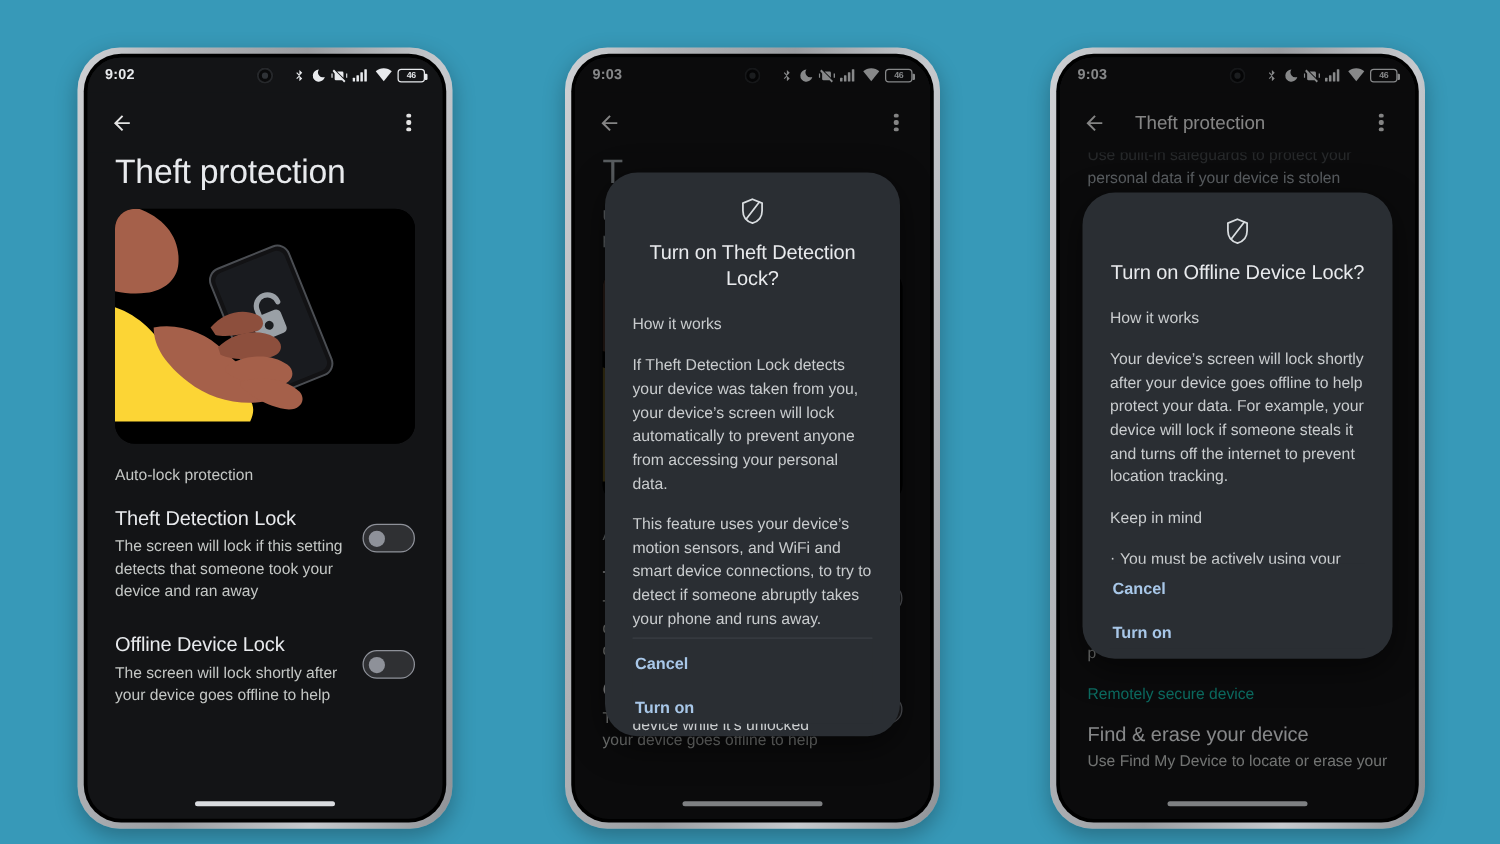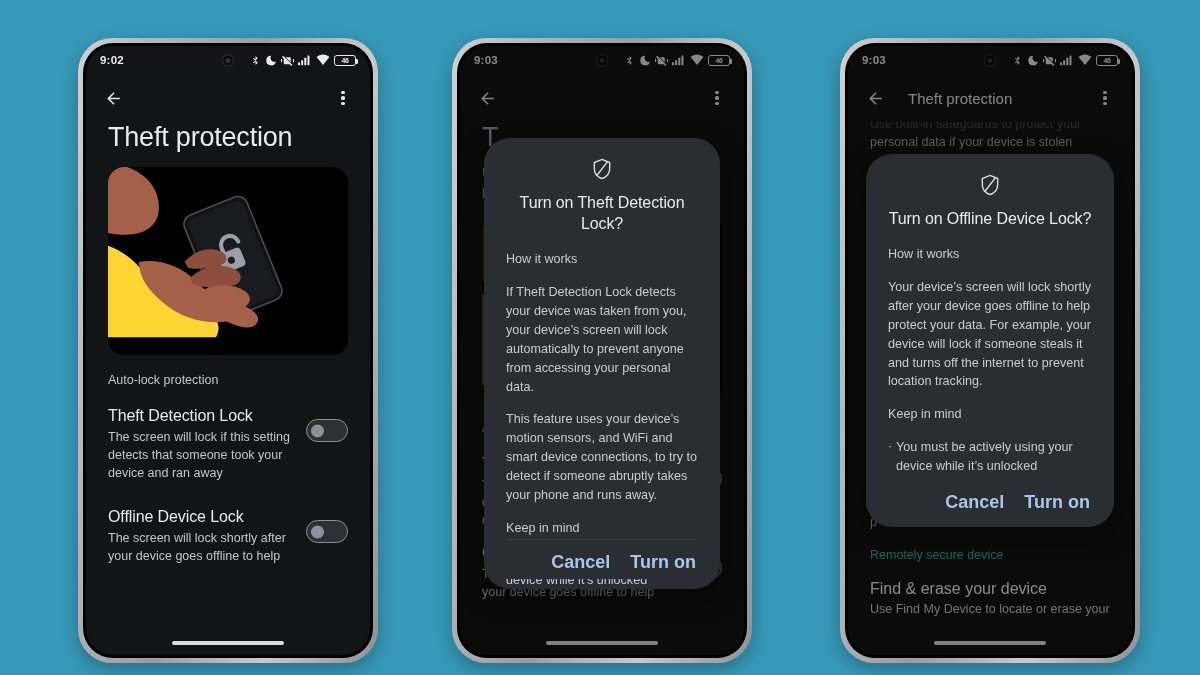--- a/index.html
+++ b/index.html
@@ -27,21 +27,21 @@
     background: #000;
     overflow: hidden;
   }
   .screen {
     position: absolute; inset: 3px;
     border-radius: 27px;
     background: #131416;
     overflow: hidden;
   }
 
-  #phone1 { left: 78px;  top: 38px;  width: 300px; height: 625px; }
+  #phone1 { left: 62px;  top: 38px;  width: 300px; height: 625px; }
   #phone2 { left: 452px; top: 38px;  width: 300px; height: 625px; }
   #phone3 { left: 840px; top: 38px;  width: 300px; height: 625px; }
 
   
   .statusbar {
     position: relative;
     height: 28px;
     display: flex; align-items: center;
     padding: 0 14px;
     color: #e8eaed;
@@ -170,21 +170,21 @@
   }
   .dlg-body { margin-top: 16px; font-size: 12.6px; color:#c9ccce; line-height:1.5; }
   .dlg-body p { margin-bottom: 14px; }
   .dlg-body p:last-child { margin-bottom: 0; }
   .dlg-body ul { list-style:none; margin:0; padding:0; }
   .dlg-body li { position:relative; padding-left:8px; }
   .dlg-body li::before { content:'·'; position:absolute; left:0; top:-1px; }
   .dlg-actions {
     display:flex; justify-content:flex-end; gap: 20px;
     padding: 12px 2px 6px;
-    font-size: 18px; font-weight: bold;
+    font-size: 13px; font-weight: bold; flex-direction: column;
   }
   .dlg-actions span { color: #a8c7e8; cursor: pointer; }
 
   
   #phone2 .dialog { left: 24px; right: 24px; top: 92px; bottom: 66px; }
   #phone2 .dlg-scroll { max-height: 352px; overflow: hidden; }
   #phone2 .dlg-actions {
     position:absolute; left:22px; right:22px; bottom: 10px;
     background:#2a2e33;
     border-top: 1px solid #3a3e44;

